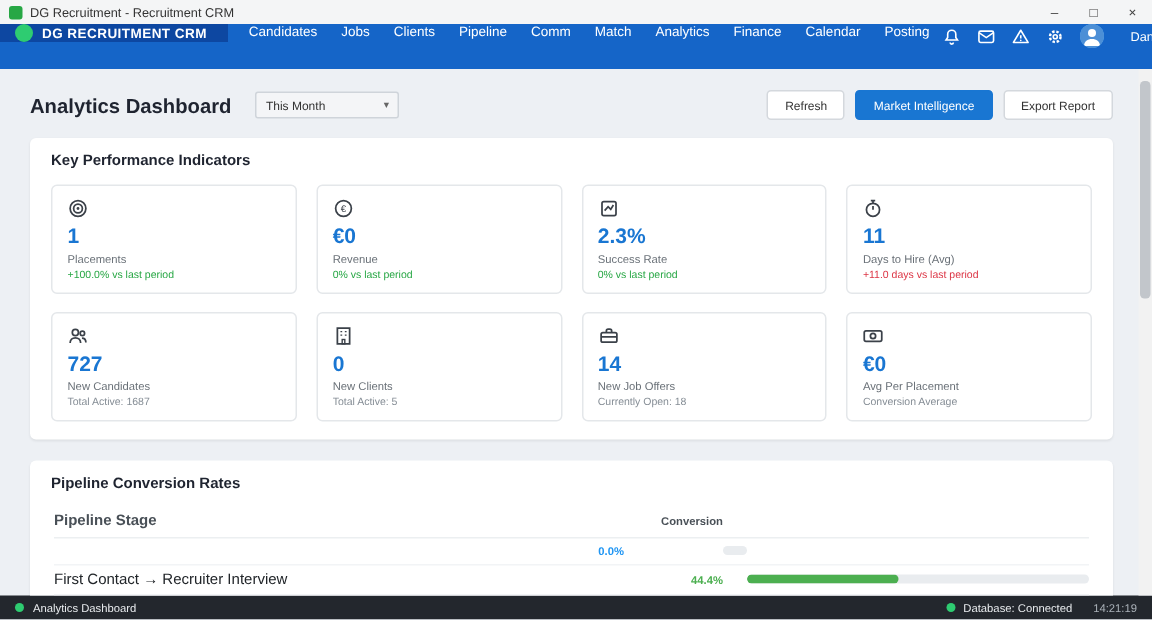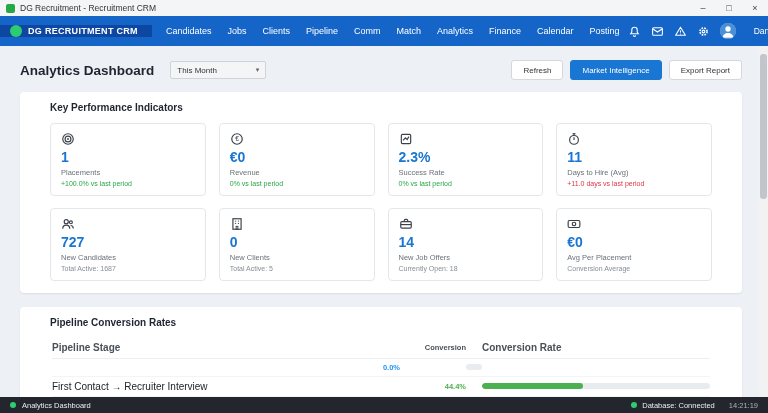--- a/index.html
+++ b/index.html
@@ -19,21 +19,21 @@
     font-size: 8.5px; flex: 0 0 auto;
   }
   .titlebar-left { display: flex; align-items: center; gap: 5px; padding-left: 6px; }
   .app-icon { width: 9px; height: 9px; background: #27a745; border-radius: 2px; display: inline-block; }
   .win-controls { display: flex; height: 100%; }
   .win-btn { width: 26px; height: 100%; display: flex; align-items: center; justify-content: center;
              font-size: 9px; color: #444; cursor: default; }
 
   
   .navbar {
-    height: 30px; background: #1565c8; display: flex; align-items: center;
+    height: 30px; background: #1565c8; display: flex; align-items: flex-start;
     color: #fff; flex: 0 0 auto;
   }
   .brand {
     background: #0d47a1; display: flex; align-items: center; gap: 6px;
     padding: 0 14px 0 10px; font-size: 9px; font-weight: bold; letter-spacing: .3px; white-space: nowrap;
   }
   .brand-icon { width: 12px; height: 12px; border-radius: 50%; background: #2ecc71; flex: 0 0 auto; }
   .menu { display: flex; align-items: center; margin-left: 6px; }
   .nav-item { color: #fff; font-size: 9px; padding: 0 8px; text-decoration: none; white-space: nowrap; }
   .nav-right { margin-left: auto; display: flex; align-items: center; gap: 10px; padding-right: 10px; }
@@ -58,21 +58,21 @@
   .header-actions { margin-left: auto; display: flex; gap: 7px; }
   .btn {
     height: 20px; padding: 0 11px; font-size: 8px; border-radius: 3px;
     background: #fff; border: 1px solid #d4d8dd; color: #333;
     display: inline-flex; align-items: center; cursor: default; white-space: nowrap;
   }
   .btn-primary { background: #1976d2; border-color: #1976d2; color: #fff; }
 
   .card {
     background: #fff; border-radius: 4px; box-shadow: 0 1px 2px rgba(0,0,0,.08);
-    padding: 10px 30px 12px; margin-bottom: 14px;
+    padding: 10px 14px 12px; margin-bottom: 14px;
   }
   .section-title { font-size: 10px; font-weight: bold; color: #1f2430; margin-bottom: 10px; }
 
   
   .kpi-grid { display: grid; grid-template-columns: repeat(4, 1fr); gap: 12px 13px; }
   .kpi-card { border: 1px solid #e4e7ea; border-radius: 4px; padding: 8px 10px; min-height: 62px; background: #fff; }
   .kpi-icon { width: 14px; height: 14px; color: #3b4149; display: block; margin-bottom: 3px; }
   .kpi-icon svg { width: 100%; height: 100%; }
   .kpi-value { font-size: 14px; font-weight: bold; color: #1976d2; line-height: 1.2; }
   .kpi-label { font-size: 7.5px; color: #6a7178; margin-top: 2px; }
@@ -280,21 +280,20 @@
       </div>
   </section>
 
   <section class="card">
     <h2 class="section-title">Pipeline Conversion Rates</h2>
     <div class="p-table">
       <div class="p-head">
         <span class="p-stage" style="font-weight:bold;color:#495057;">Pipeline Stage</span>
         <span class="p-conv">Conversion</span>
         <span></span>
-        <span class="p-stage" style="font-weight:bold;color:#495057;">Conversion Rate</span>
       </div>
       <div>
           <div class="p-row">
     <span class="p-conv" style="color: rgb(33, 150, 243);">0.0%</span>
     <span></span>
     <span class="bar-track">
       <span class="bar-fill" style="display: block; width: 0%; background: rgb(33, 150, 243);"></span>
     </span>
   </div>
           <div class="p-row">

